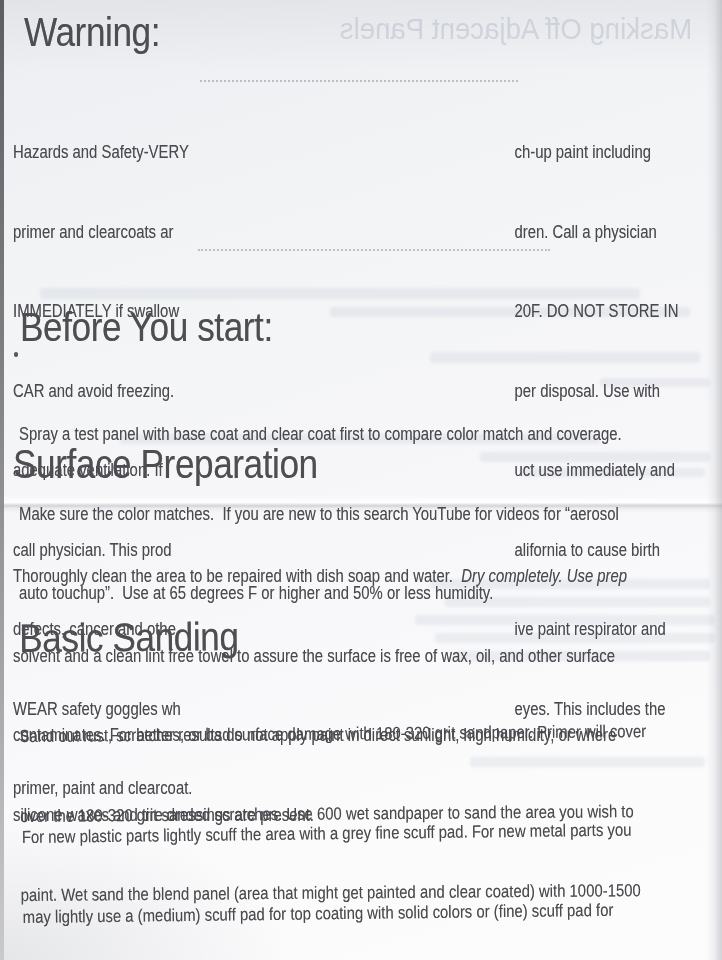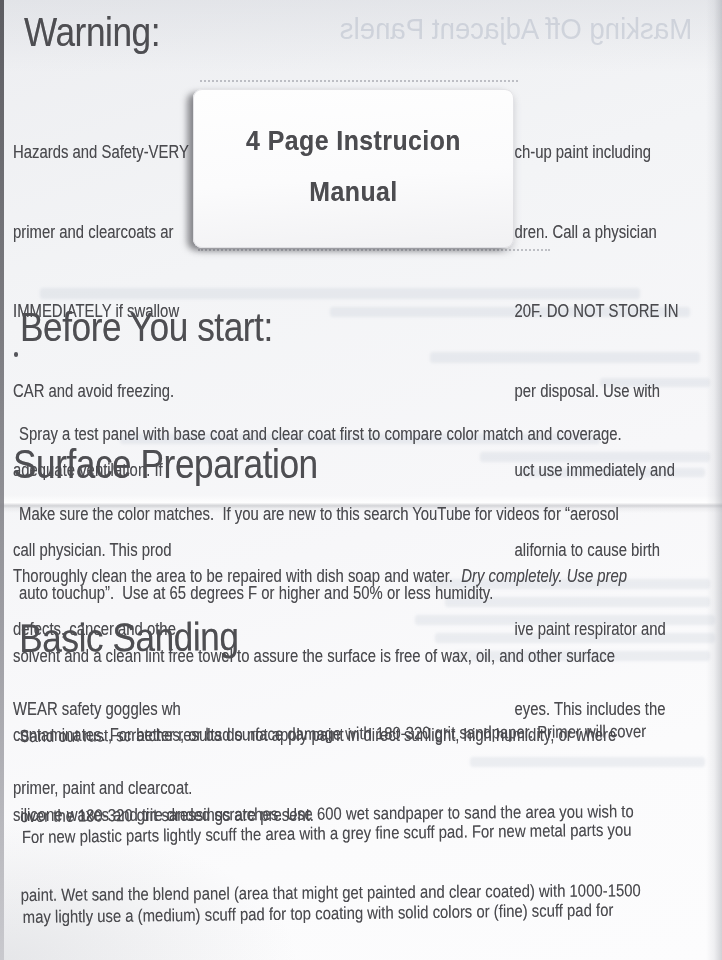--- a/index.html
+++ b/index.html
@@ -84,24 +84,20 @@
     <div class="wrow"><span>CAR and avoid freezing.</span><span class="wr">per disposal. Use with</span></div>
     <div class="wrow"><span>adequate ventilation. If</span><span class="wr">uct use immediately and</span></div>
     <div class="wrow"><span>call physician. This prod</span><span class="wr">alifornia to cause birth</span></div>
     <div class="wrow"><span>defects, cancer and othe</span><span class="wr">ive paint respirator and</span></div>
     <div class="wrow"><span>WEAR safety goggles wh</span><span class="wr">eyes. This includes the</span></div>
     <div class="wrow"><span>primer, paint and clearcoat.</span><span class="wr"></span></div>
   </div>
 
   <div class="tear tear-top"></div>
   <div class="tear tear-bottom"></div>
-  <div class="sticker">
-    <div class="sticker-l1">4 Page Instrucion</div>
-    <div class="sticker-l2">Manual</div>
-  </div>
 
   <div class="hd" style="left:20px;top:303px">Before You start:</div>
   <div class="stray-dot"></div>
   <div class="para" style="left:19px;top:368px">
     <div class="line">Spray a test panel with base coat and clear coat first to compare color match and coverage.</div>
     <div class="line">Make sure the color matches.  If you are new to this search YouTube for videos for “aerosol</div>
     <div class="line">auto touchup”.  Use at 65 degrees F or higher and 50% or less humidity.</div>
   </div>
 
   <div class="hd" style="left:13px;top:440px">Surface Preparation</div>

